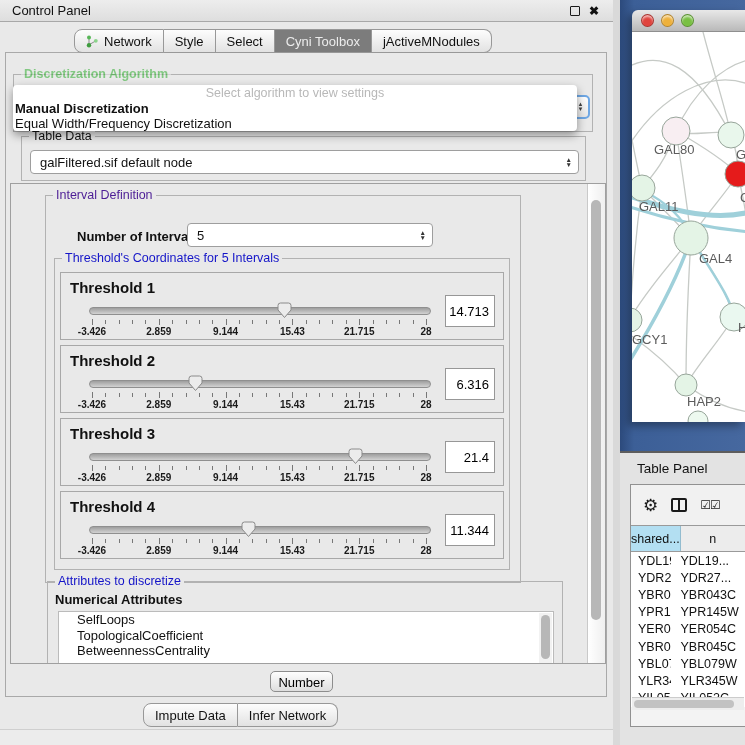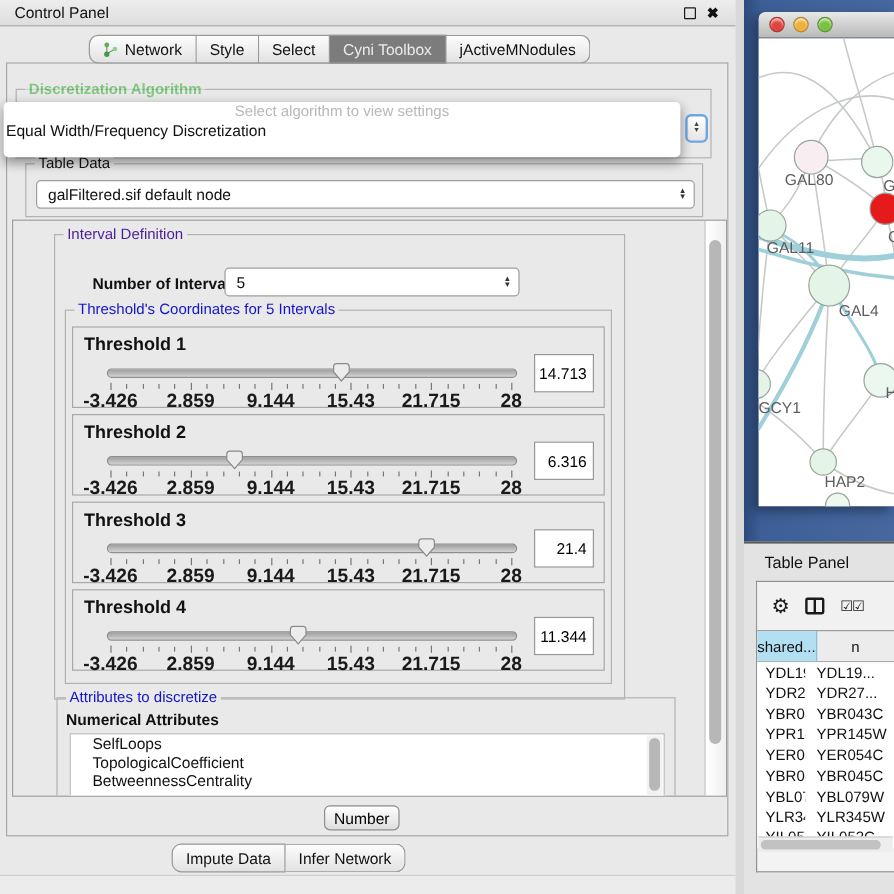--- a/index.html
+++ b/index.html
@@ -33,21 +33,21 @@
   
   .combo{position:absolute;background:#fff;border:1px solid #9e9e9e;border-radius:4px;
          font-size:13px;display:flex;align-items:center;box-sizing:border-box;padding-left:9px}
   .combo .stepper{margin-left:auto;margin-right:6px;display:flex;flex-direction:column;
                   font-size:6.5px;line-height:5.5px;color:#333}
   .focus-frag{position:absolute;left:571px;top:95px;width:19px;height:24px;box-sizing:border-box;
               border:2px solid #6ea7e4;border-radius:5px;background:linear-gradient(#fff,#e6e6e6);
               z-index:2;display:flex;flex-direction:column;align-items:center;justify-content:center;
               font-size:6px;line-height:5px;color:#444}
   
-  .popup{position:absolute;left:3px;top:85px;width:564px;height:46px;background:#fff;
+  .popup{position:absolute;left:13px;top:85px;width:564px;height:46px;background:#fff;
          border-radius:4px;box-shadow:0 4px 10px rgba(0,0,0,.4);z-index:10;padding-top:1px;box-sizing:border-box}
   .popup .prompt{font-size:12.5px;color:#b8b8b8;text-align:center;height:15px;line-height:14px}
   .popup .opt{font-size:13px;height:15px;line-height:15px;padding-left:2px}
   .popup .opt.selected{font-weight:bold}
   
   .scrollpane{position:absolute;left:10px;top:183px;width:596px;height:481px;box-sizing:border-box;
               border:1px solid #9f9f9f;overflow:hidden;background:#e9e9e9}
   .vscroll{position:absolute;right:0;top:0;bottom:0;width:17px;background:linear-gradient(90deg,#ffffff,#efefef);
            border-left:1px solid #c9c9c9}
   .vscroll .thumb-v{position:absolute;left:3px;top:16px;width:10px;height:420px;background:#b7b7b7;border-radius:6px}
@@ -55,21 +55,21 @@
   
   .tstack{position:absolute;left:5px;top:13px;right:5px}
   .tpanel{position:relative;border:1px solid #a8a8a8;background:#e9e9e9;height:66px;margin-bottom:5px}
   .ttitle{position:absolute;left:9px;top:6px;font-size:15px;font-weight:bold}
   .srail{position:absolute;left:31px;top:32px;width:334px;height:30px}
   .track{position:absolute;left:-3px;top:2px;width:340px;height:6px;border:1px solid #8f8f8f;border-radius:5px;
          background:linear-gradient(#9e9e9e,#d2d2d2)}
   .tick{position:absolute;width:1px;background:#777}
   .tick.minor{top:15px;height:4px}
   .tick.major{top:14px;height:6px}
-  .tlabel{position:absolute;top:21px;transform:translateX(-50%);font-size:16px;font-weight:bold;
+  .tlabel{position:absolute;top:21px;transform:translateX(-50%);font-size:10px;font-weight:bold;
           color:#1a1a1a;white-space:nowrap}
   .thumb{position:absolute;top:-3px;margin-left:-8.5px;width:17px;height:17px}
   .vbox{position:absolute;right:8px;top:22px;width:50px;height:32px;box-sizing:border-box;background:#fff;
         border:1px solid #979797;font-size:13px;font-family:"Liberation Sans",sans-serif;
         text-align:right;padding-right:5px}
   
   .attr-sub{position:absolute;left:7px;top:10px;font-size:13px;font-weight:bold}
   .attr-list{position:absolute;left:10px;top:29px;width:496px;height:70px;background:#fff;
              border:1px solid #bbb;box-sizing:border-box;overflow:hidden}
   .attr-item{font-size:13px;line-height:15.5px;padding-left:18px}
@@ -157,20 +157,21 @@
   <div class="group" style="left:13px;top:74px;width:580px;height:58px">
     <span class="gtitle green dim">Discretization Algorithm</span>
   </div>
   <div class="focus-frag">
     <span>▲</span>
     <span>▼</span>
   </div>
 
   <div class="popup">
     <div class="prompt">Select algorithm to view settings</div>
+    <div class="opt selected">Manual Discretization</div>
     <div class="opt">Equal Width/Frequency Discretization</div>
   </div>
 
   <div class="group" style="left:21px;top:136px;width:565px;height:45px">
     <span class="gtitle">Table Data</span>
     <div class="combo" style="left:8px;top:13px;width:549px;height:24px">
       <span>galFiltered.sif default node</span>
       <span class="stepper">
           <span>▲</span>
           <span>▼</span>

